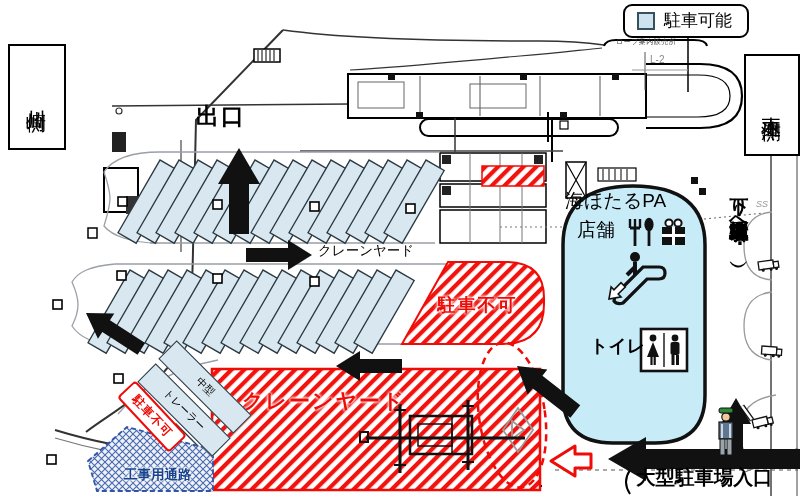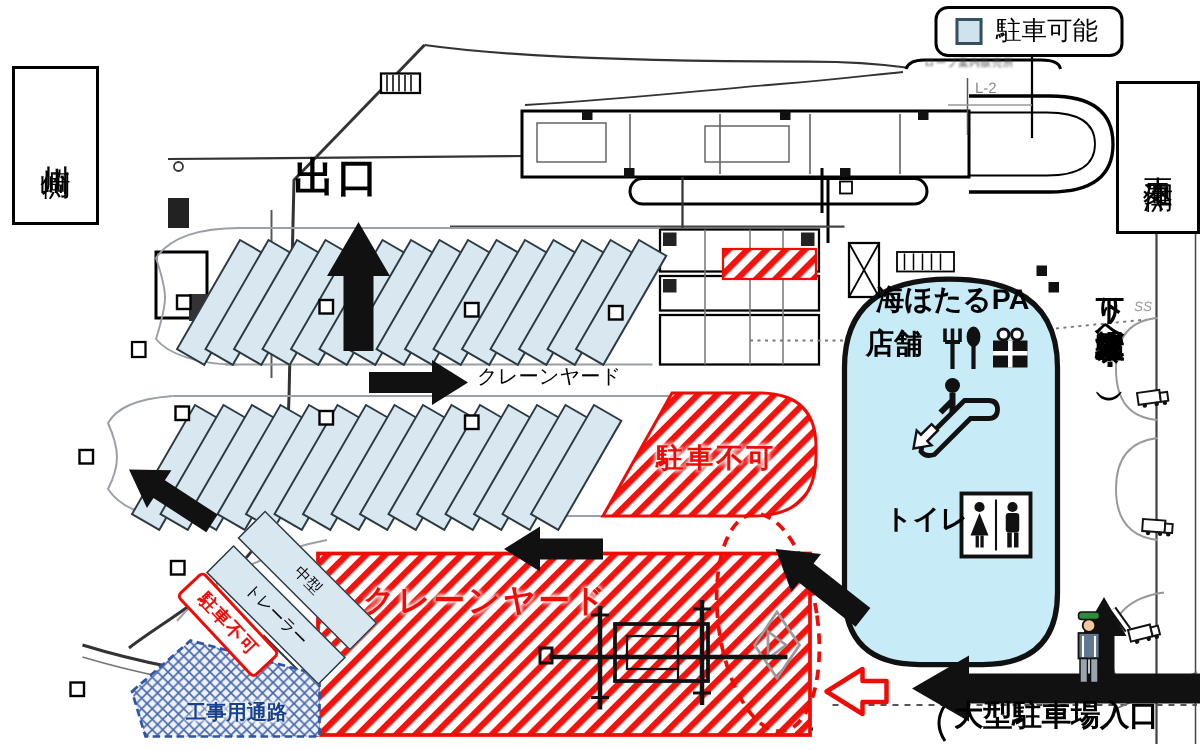--- a/index.html
+++ b/index.html
@@ -294,37 +294,37 @@
 </svg>
 
   <div class="legendbox">
     <span class="sw"></span>
     <span class="t" style="position:static;margin-left:9px;font-size:17px;">駐車可能</span>
   </div>
 
   <div class="vbox" style="left:8px;top:44px;width:54px;height:102px;">川崎側</div>
   <div class="vbox" style="left:744px;top:54px;width:52px;height:98px;">木更津側</div>
 
-  <div class="t" style="left:196px;top:104px;font-size:27px;font-weight:bold;letter-spacing:2px;text-align:right;">出口</div>
+  <div class="t" style="left:196px;top:104px;font-size:23px;font-weight:bold;letter-spacing:2px;text-align:right;">出口</div>
 
   <div class="t" style="left:318px;top:244px;font-size:13.5px;">クレーンヤード</div>
 
   <div class="t red" style="left:425px;top:296px;width:105px;text-align:center;font-size:18px;letter-spacing:2px;">駐車不可</div>
 
   <div class="t red" style="left:242px;top:389px;font-size:21px;letter-spacing:2px;">クレーンヤード</div>
 
   <div class="banner">駐車不可</div>
 
   <div class="stall-mini" style="left:152px;top:374px;width:104px;height:24px;transform:rotate(45deg);">中型</div>
   <div class="stall-mini" style="left:131px;top:397px;width:104px;height:24px;transform:rotate(45deg);">トレーラー</div>
 
   <div class="t halo" style="left:124px;top:447px;font-size:13.5px;font-weight:bold;color:#17418c;margin-top:21px;">工事用通路</div>
 
-  <div class="t" style="left:565px;top:191px;width:140px;text-align:center;font-size:19px;font-weight:bold;">海ほたるPA</div>
-  <div class="t" style="left:577px;top:220px;font-size:19px;font-weight:bold;">店舗</div>
+  <div class="t" style="left:565px;top:191px;width:140px;text-align:left;font-size:19px;font-weight:normal;">海ほたるPA</div>
+  <div class="t" style="left:577px;top:220px;font-size:19px;font-weight:normal;">店舗</div>
   <div class="t" style="left:590px;top:337px;font-size:18px;font-weight:bold;">トイレ</div>
 
   <div class="vtext" style="left:726px;top:184px;height:242px;font-size:19px;">下り線大型駐車場へ（※）</div>
 
   <div class="t" style="left:636px;top:467px;font-size:19.5px;font-weight:bold;text-align:right;">大型駐車場入口</div>
 
   <div class="t" style="left:650px;top:54px;font-size:10px;color:#888;">L-2</div>
   <div class="t" style="left:756px;top:200px;font-size:9px;font-style:italic;color:#999;">SS</div>
   <div class="tiny">ロープ案内販売所</div>
 

